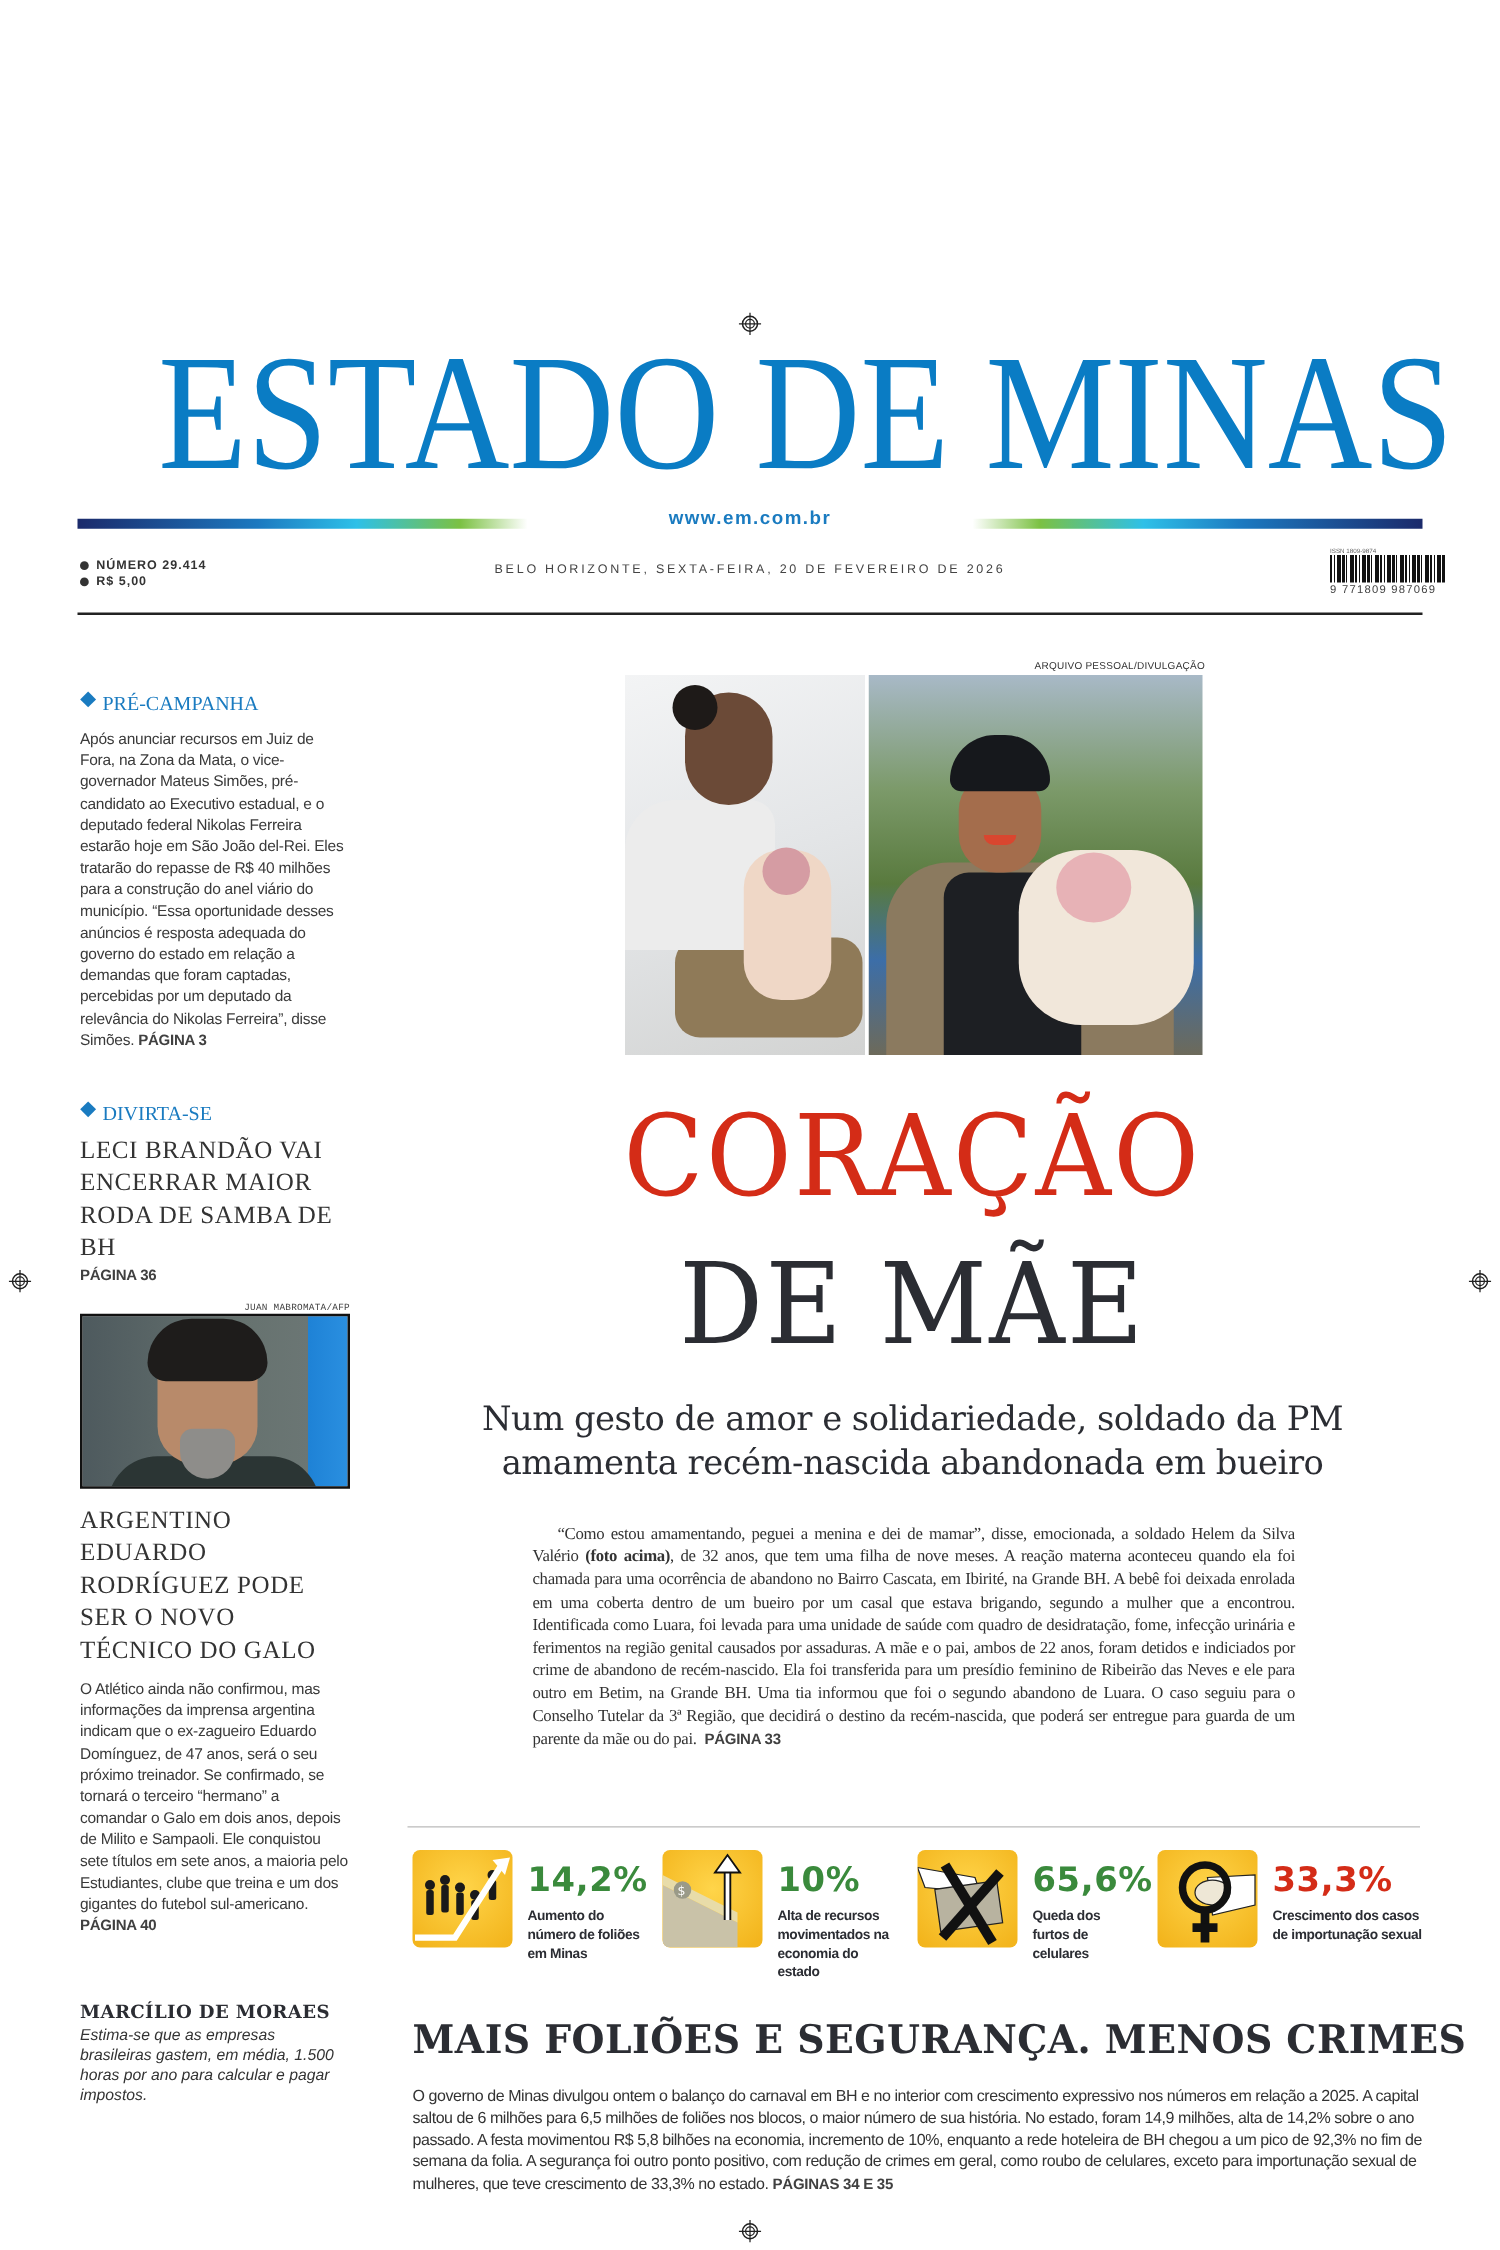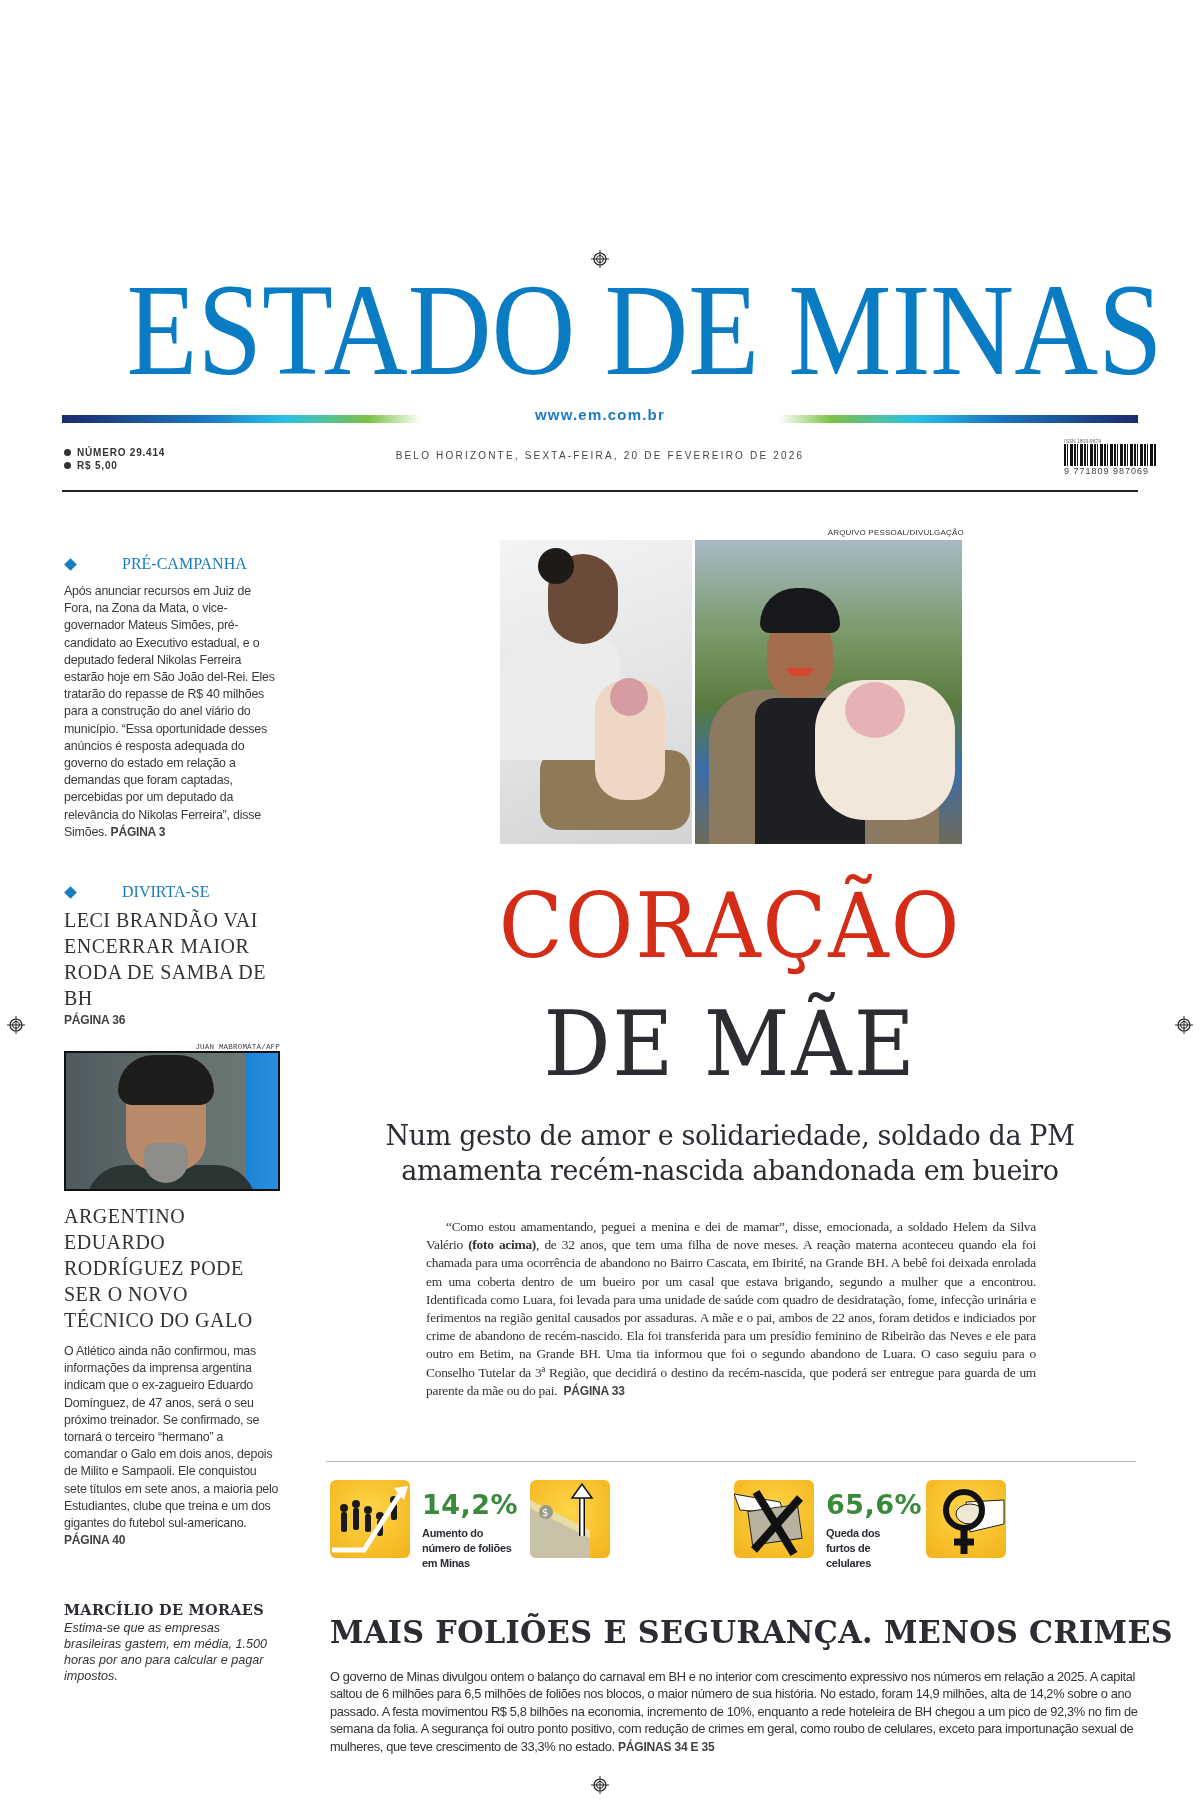--- a/index.html
+++ b/index.html
@@ -30,21 +30,21 @@
   .info-left .dot { width: 7px; height: 7px; border-radius: 50%; background: #333; margin-right: 6px; }
   .date-line { position: absolute; left: 0; width: 1200px; top: 450px; text-align: center; font-size: 10px; letter-spacing: 2.2px; color: #444; }
   .barcode { position: absolute; left: 1064px; top: 438px; width: 96px; height: 40px; }
   .barcode .issn { font-size: 5px; color: #666; height: 6px; line-height: 6px; }
   .barcode .bars { height: 22px; width: 92px; background: repeating-linear-gradient(to right, #111 0 2px, #fff 2px 3px, #111 3px 4px, #fff 4px 6px, #111 6px 9px, #fff 9px 10px); }
   .barcode .digits { font-size: 9px; color: #444; letter-spacing: 1px; line-height: 10px; }
   .rule-top { position: absolute; left: 62px; width: 1076px; top: 490px; height: 2px; background: #222; }
 
   
   .left-col { position: absolute; left: 64px; top: 555px; width: 216px; }
-  .kicker { color: #1a7bc0; font-family: "Liberation Serif", serif; font-size: 16px; display: flex; align-items: center; margin-bottom: 6px; gap: 40px; }
+  .kicker { color: #1a7bc0; font-family: "Liberation Serif", serif; font-size: 16px; display: flex; align-items: flex-start; margin-bottom: 6px; }
   .kicker .diamond { width: 9px; height: 9px; background: #1a7bc0; transform: rotate(45deg); margin-right: 7px; margin-left: 2px; }
   .hl-bold { font-family: "DejaVu Serif", serif; font-weight: 700; font-size: 17.5px; line-height: 26px; color: #2b2d33; letter-spacing: 0.2px; }
   .body-small { font-family: "Liberation Sans", sans-serif; font-size: 12.4px; line-height: 17.2px; color: #3a3a3a; margin-top: 10px; letter-spacing: -0.2px; }
   .page-ref { color: #404040; font-weight: 700; font-size: 12px; letter-spacing: -0.2px; }
   .hl-light { font-family: "Liberation Serif", serif; font-size: 20px; line-height: 26px; color: #333; letter-spacing: 0.5px; }
 
   .photo-credit { font-size: 7.5px; color: #444; text-align: right; letter-spacing: 0.2px; font-family: Liberation Mono, monospace; }
   .coach-photo { width: 216px; height: 140px; border: 2px solid #111; position: relative; overflow: hidden;
     background: linear-gradient(to right, #4e5a5e 0%, #66726f 60%, #6b7674 85%, #1e82d6 85%, #2a8fe0 100%); }
   .coach-photo .head { position: absolute; left: 60px; top: 8px; width: 80px; height: 110px; border-radius: 40px 40px 30px 30px; background: #b88a6a; }
@@ -253,20 +253,24 @@
       <svg viewBox="0 0 80 78" width="80" height="78">
           <polygon points="0,28 60,58 60,78 0,78" fill="#c9c2a8"></polygon>
           <polygon points="0,20 60,50 60,58 0,28" fill="#e8dca9"></polygon>
           <circle cx="16" cy="32" r="7" fill="#9a9a88"></circle>
           <text x="12" y="36" font-size="10" fill="#fff" font-family="DejaVu Sans, sans-serif">$</text>
           <line x1="52" y1="56" x2="52" y2="14" stroke="#111" stroke-width="6"></line>
           <line x1="52" y1="56" x2="52" y2="14" stroke="#fff" stroke-width="3"></line>
           <polygon points="42,18 52,4 62,18" fill="#fff" stroke="#111" stroke-width="1.5"></polygon>
         </svg>
     </div>
+    <div class="stat-text">
+        <div class="pct" style="color:#3a8a3c;">10%</div>
+        <div class="desc" style="width:96px;">Alta de recursos movimentados na economia do estado</div>
+      </div>
   </div>
   <div class="stat" style="left:404px;justify-content:center;">
     <div class="icon-box">
       <svg viewBox="0 0 80 78" width="80" height="78">
           <path d="M0,14 L46,22 L50,34 L6,30 Z" fill="#fff" stroke="#222" stroke-width="1"></path>
           <rect x="16" y="28" width="50" height="34" fill="#b8b3a0" stroke="#222" stroke-width="1" transform="rotate(-8 40 45)"></rect>
           <line x1="22" y1="12" x2="60" y2="74" stroke="#111" stroke-width="8"></line>
           <line x1="66" y1="18" x2="20" y2="70" stroke="#111" stroke-width="8"></line>
         </svg>
     </div>
@@ -278,17 +282,21 @@
   <div class="stat" style="left:596px;">
     <div class="icon-box">
       <svg viewBox="0 0 80 78" width="80" height="78">
           <path d="M40,22 L78,20 L78,44 L44,52 Z" fill="#fff" stroke="#222" stroke-width="1"></path>
           <ellipse cx="44" cy="34" rx="14" ry="10" fill="#eee7d6" stroke="#222" stroke-width="1"></ellipse>
           <circle cx="38" cy="30" r="18" fill="none" stroke="#111" stroke-width="6"></circle>
           <line x1="38" y1="48" x2="38" y2="74" stroke="#111" stroke-width="7"></line>
           <line x1="28" y1="62" x2="48" y2="62" stroke="#111" stroke-width="7"></line>
         </svg>
     </div>
+    <div class="stat-text">
+        <div class="pct" style="color:#d42c17;">33,3%</div>
+        <div class="desc" style="width:120px;">Crescimento dos casos de importunação sexual</div>
+      </div>
   </div>
 </div>
 
 <div class="sec-hl">MAIS FOLIÕES E SEGURANÇA. MENOS CRIMES</div>
 <div class="sec-body"><span>O governo de Minas divulgou ontem o balanço do carnaval em BH e no interior com crescimento expressivo nos números em relação a 2025. A capital saltou de 6 milhões para 6,5 milhões de foliões nos blocos, o maior número de sua história. No estado, foram 14,9 milhões, alta de 14,2% sobre o ano passado. A festa movimentou R$ 5,8 bilhões na economia, incremento de 10%, enquanto a rede hoteleira de BH chegou a um pico de 92,3% no fim de semana da folia. A segurança foi outro ponto positivo, com redução de crimes em geral, como roubo de celulares, exceto para importunação sexual de mulheres, que teve crescimento de 33,3% no estado.</span> <span class="page-ref">PÁGINAS 34 E 35</span></div>
 
 </body></html>

